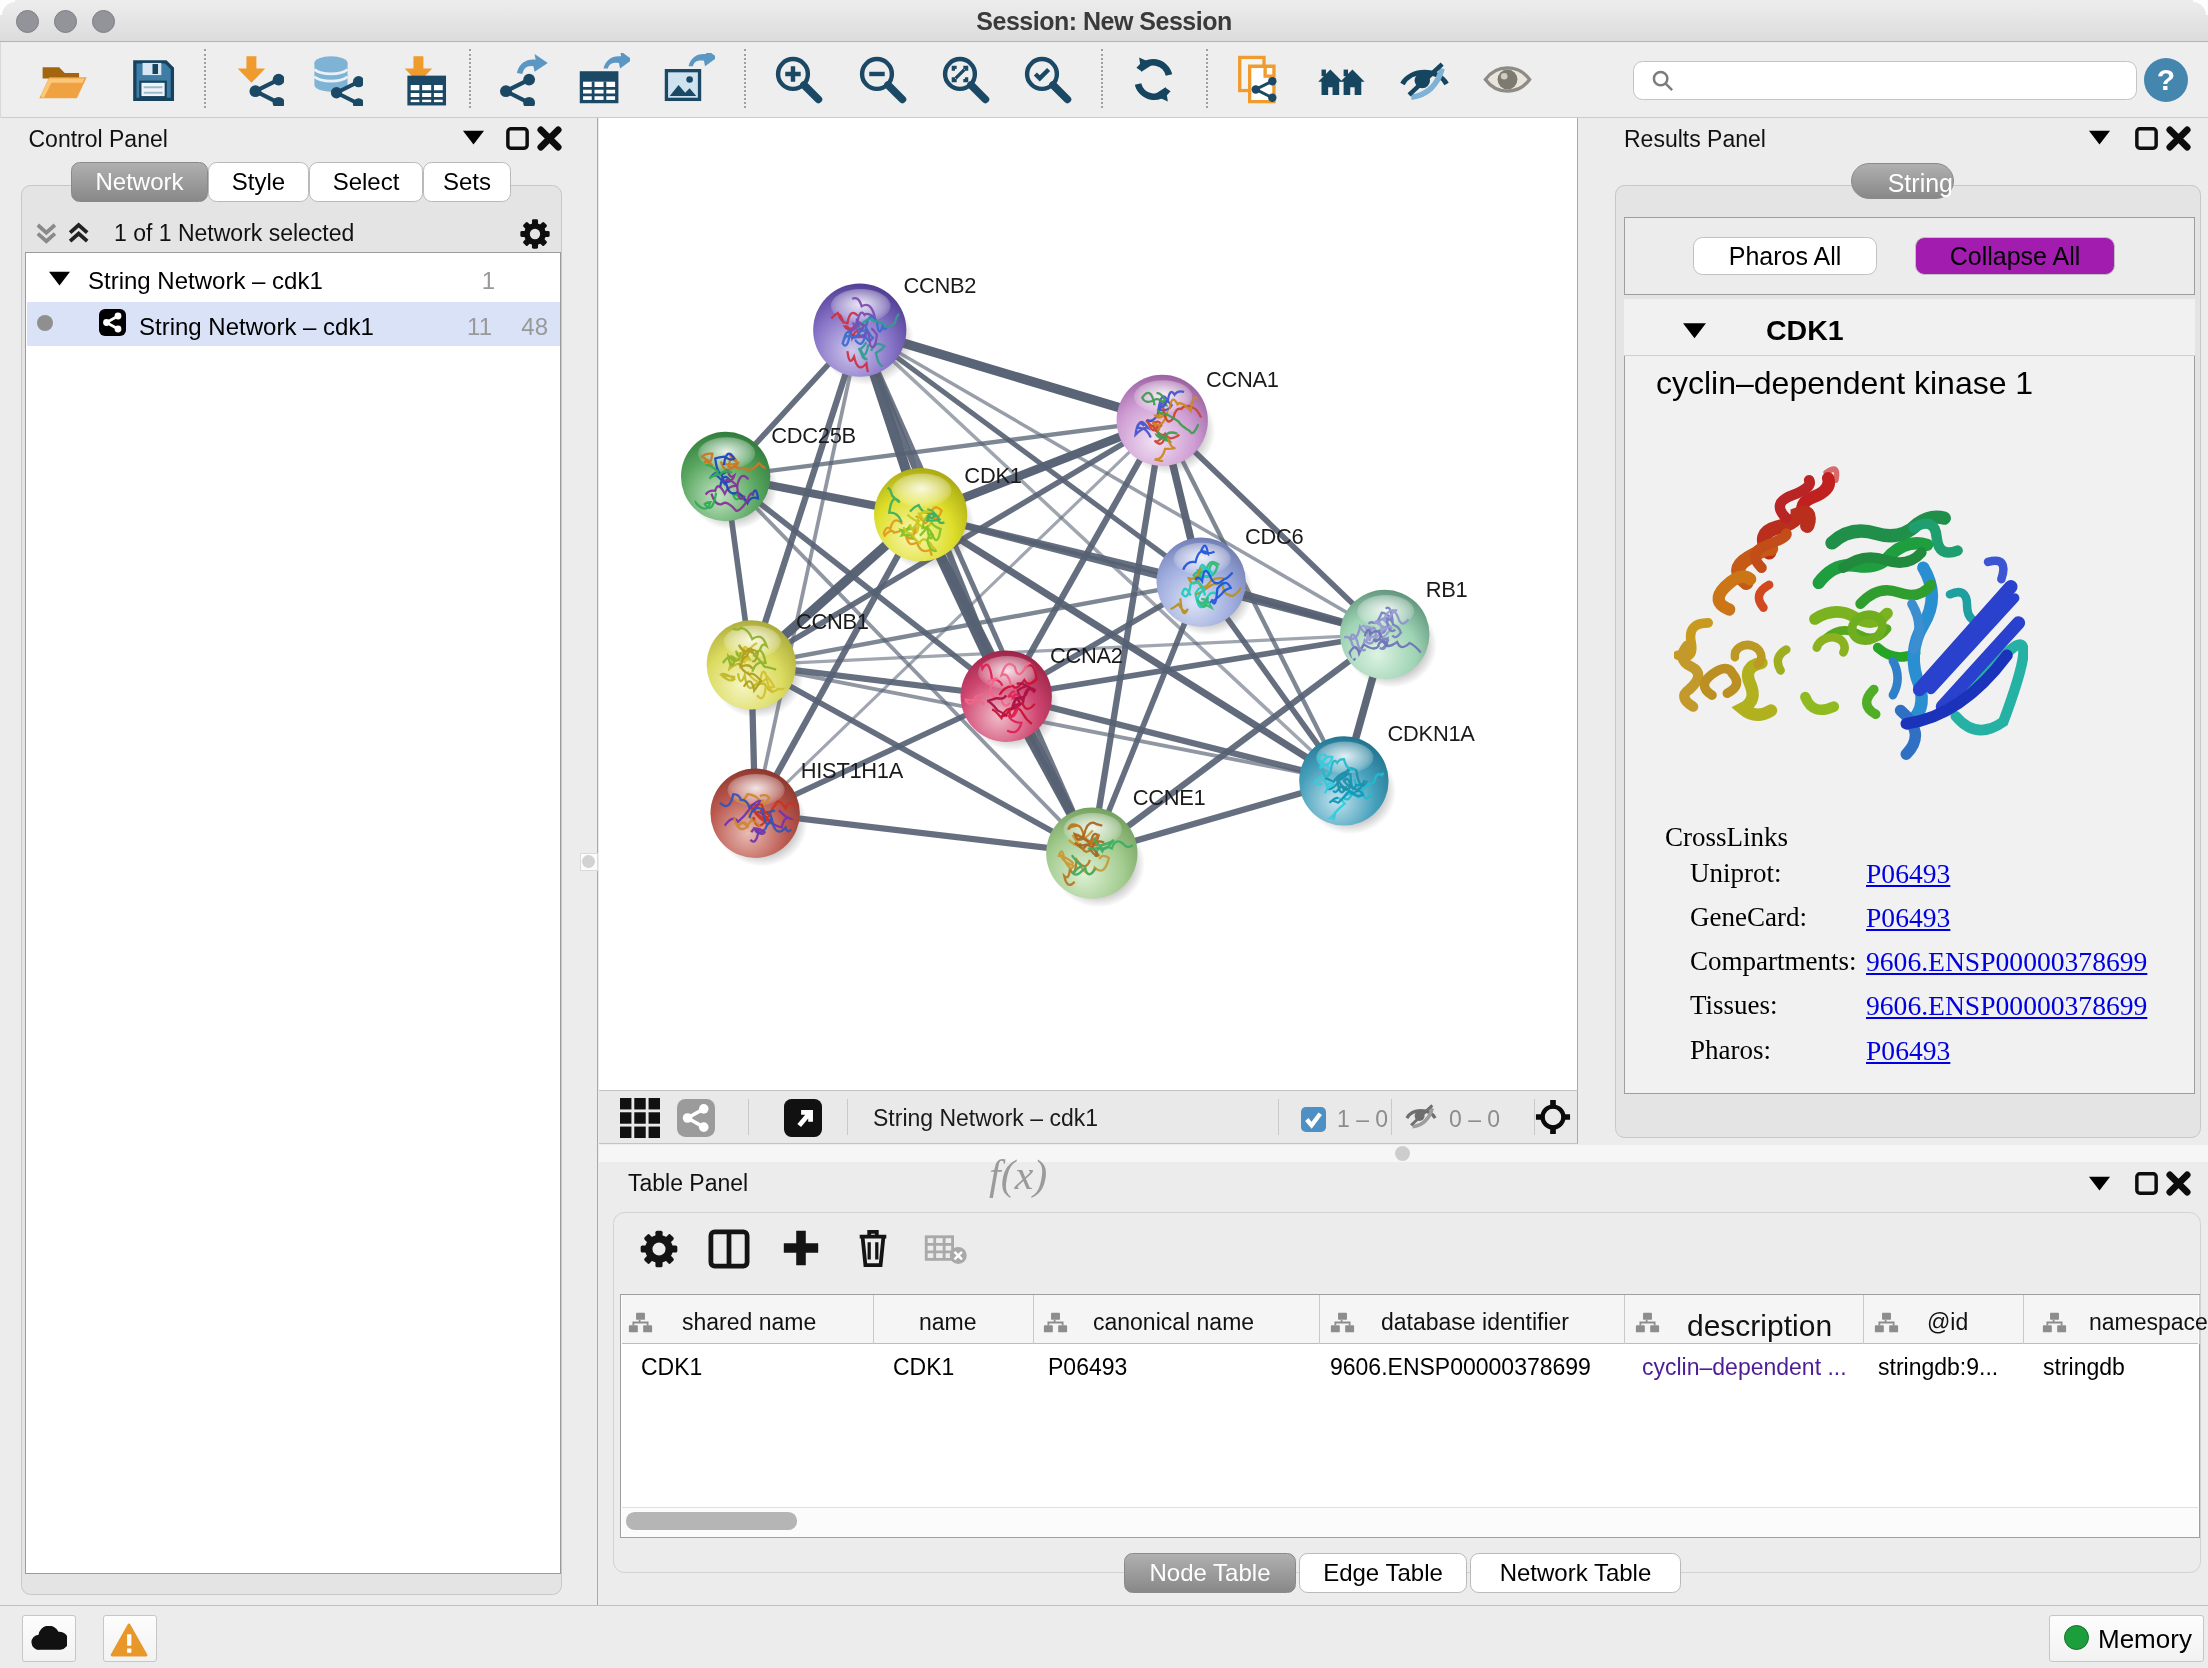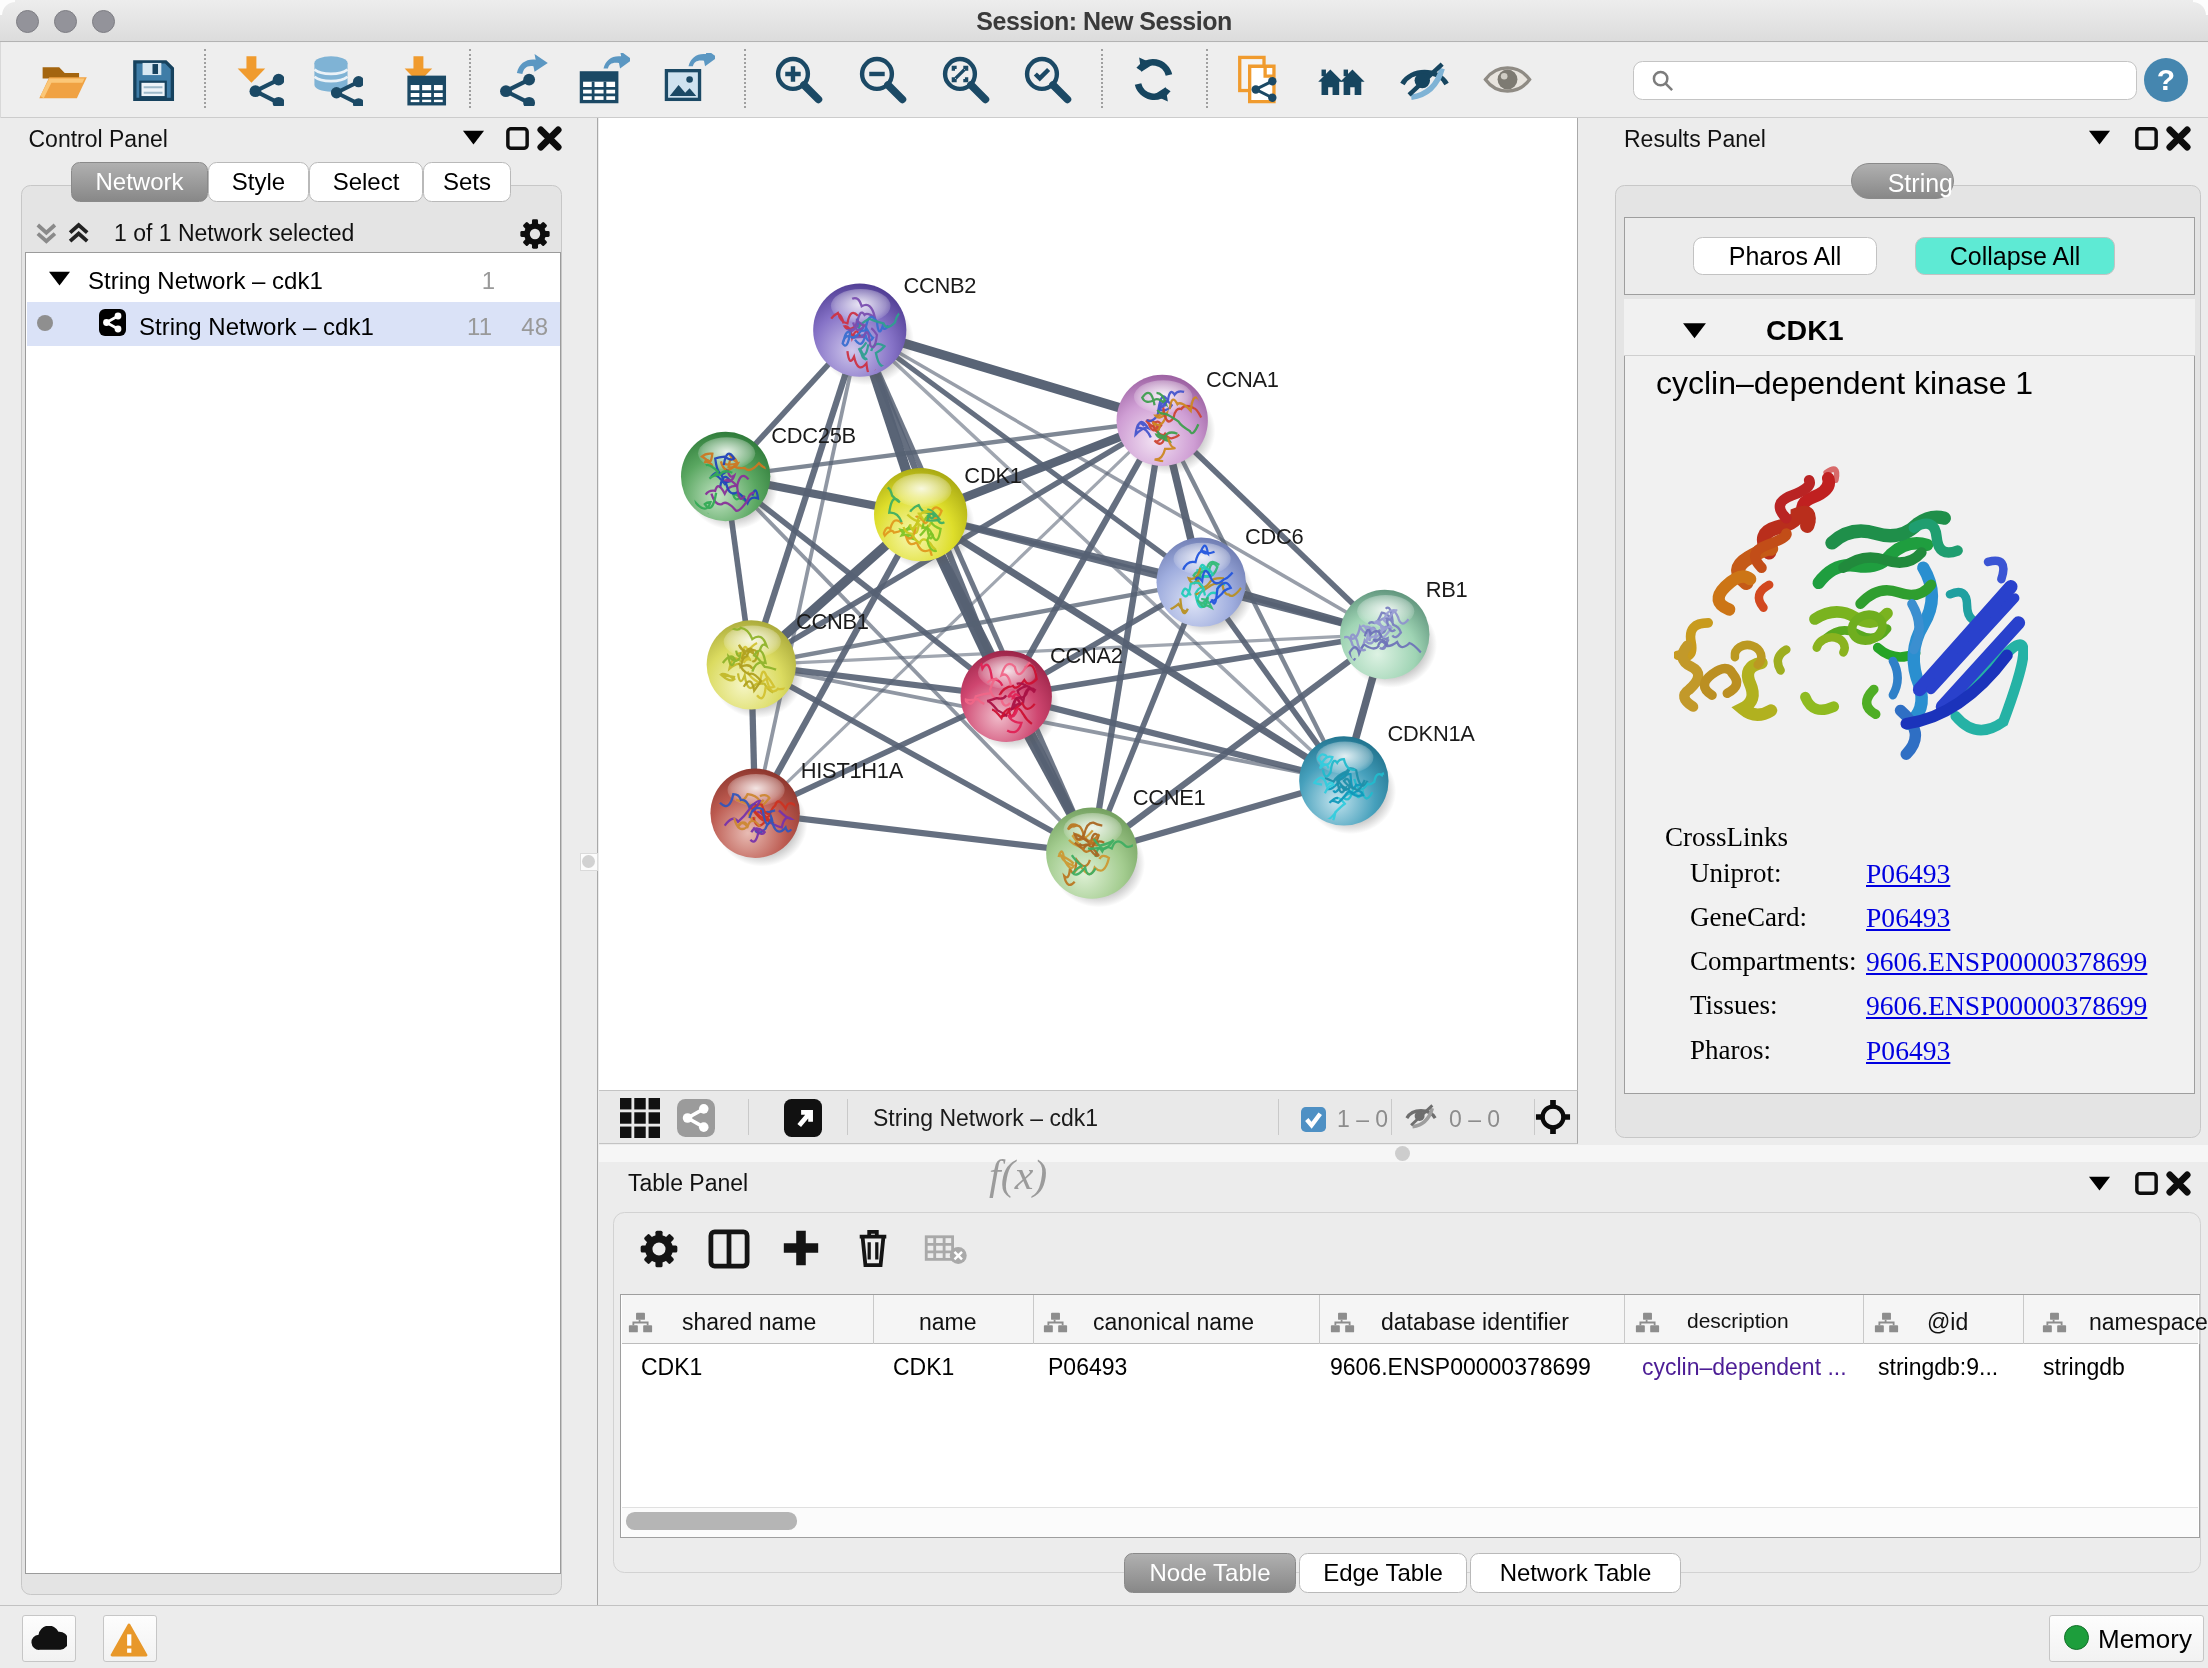--- a/index.html
+++ b/index.html
@@ -646,21 +646,21 @@
 <svg class="abs" style="left:2133px;top:125px" width="27" height="27" viewBox="0 0 28 28">
     <rect x="4" y="4" width="20" height="20" rx="3" fill="none" stroke="#0d0d0d" stroke-width="3.6"></rect>
   </svg>
 <svg class="abs" style="left:2165px;top:125px" width="27" height="27" viewBox="0 0 28 28">
     <path d="M5 5L23 23M23 5L5 23" stroke="#0d0d0d" stroke-width="7" stroke-linecap="round"></path>
   </svg>
 <div class="abs graycont" style="left:1615px;top:185px;width:586px;height:953px"></div>
 <div class="abs" style="left:1851px;top:163px;width:103px;height:36px;border:1px solid #8a8a8a;border-radius:19px;background:linear-gradient(#b0b0b0,#888);color:#fff;font-size:25px;text-align:right;line-height:38px">String</div>
 <div class="abs" style="left:1624px;top:217px;width:571px;height:78px;background:#ececec;border:1px solid #9e9e9e"></div>
 <div class="abs" style="left:1693px;top:237px;width:184px;height:38px;background:#fff;border:1px solid #c2c2c2;border-radius:9.5px;font-size:25px;text-align:center;line-height:36px">Pharos All</div>
-<div class="abs" style="left:1915px;top:237px;width:200px;height:38px;background:#5eead4;border:1px solid #c2c2c2;border-radius:9.5px;font-size:25px;text-align:center;line-height:36px">Collapse All</div>
+<div class="abs" style="left:1915px;top:237px;width:200px;height:38px;background:#a21caf;border:1px solid #c2c2c2;border-radius:9.5px;font-size:25px;text-align:center;line-height:36px">Collapse All</div>
 <div class="abs" style="left:1624px;top:299px;width:571px;height:795px;background:#f1f1f1;border:1px solid #9e9e9e"></div>
 <div class="abs" style="left:1624px;top:299px;width:571px;height:57px;background:#f1f1f1;border-bottom:1px solid #cfcfcf"></div>
 <svg class="abs" style="left:1682px;top:320px" width="25" height="21" viewBox="0 0 26 22">
     <path d="M1 3.3999999999999995L25 3.3999999999999995L13 19.0Z" fill="#000"></path>
   </svg>
 <div class="abs" style="left:1766px;top:314px;font-size:28.5px;font-weight:bold;color:#000">CDK1</div>
 <div class="abs" style="left:1656px;top:365px;font-size:32px;color:#000">cyclin–dependent kinase 1</div>
 <svg class="abs" style="left:1674px;top:461px" width="354" height="299" viewBox="0 0 372 314">
     <g stroke-linecap="round">
 <path d="M160 12q14-10 10 8" stroke="#d86a6a" stroke-width="6" fill="none"></path>
@@ -789,21 +789,21 @@
 <div class="abs" style="left:1381px;top:1309px;font-size:23px;color:#111">database identifier</div>
 <svg class="abs" style="left:1330px;top:1311px" width="25" height="23" viewBox="0 0 28 24">
     <g fill="#8d8d8d">
       <rect x="9" y="1" width="10" height="8" rx="1"></rect>
       <rect x="1" y="15" width="10" height="8" rx="1"></rect>
       <rect x="17" y="15" width="10" height="8" rx="1"></rect>
       <path d="M13 9v3M6 15v-3h16v3M6 12h16" stroke="#8d8d8d" stroke-width="2" fill="none"></path>
     </g>
   </svg>
 <div class="abs" style="left:1625px;top:1295px;width:239px;height:49px;border-right:1.9px solid #c9c9c9"></div>
-<div class="abs" style="left:1687px;top:1309px;font-size:21px;color:#111">description</div>
+<div class="abs" style="left:1687px;top:1309px;font-size:30px;color:#111">description</div>
 <svg class="abs" style="left:1635px;top:1311px" width="25" height="23" viewBox="0 0 28 24">
     <g fill="#8d8d8d">
       <rect x="9" y="1" width="10" height="8" rx="1"></rect>
       <rect x="1" y="15" width="10" height="8" rx="1"></rect>
       <rect x="17" y="15" width="10" height="8" rx="1"></rect>
       <path d="M13 9v3M6 15v-3h16v3M6 12h16" stroke="#8d8d8d" stroke-width="2" fill="none"></path>
     </g>
   </svg>
 <div class="abs" style="left:1864px;top:1295px;width:160px;height:49px;border-right:1.9px solid #c9c9c9"></div>
 <div class="abs" style="left:1927px;top:1309px;font-size:23px;color:#111">@id</div>

